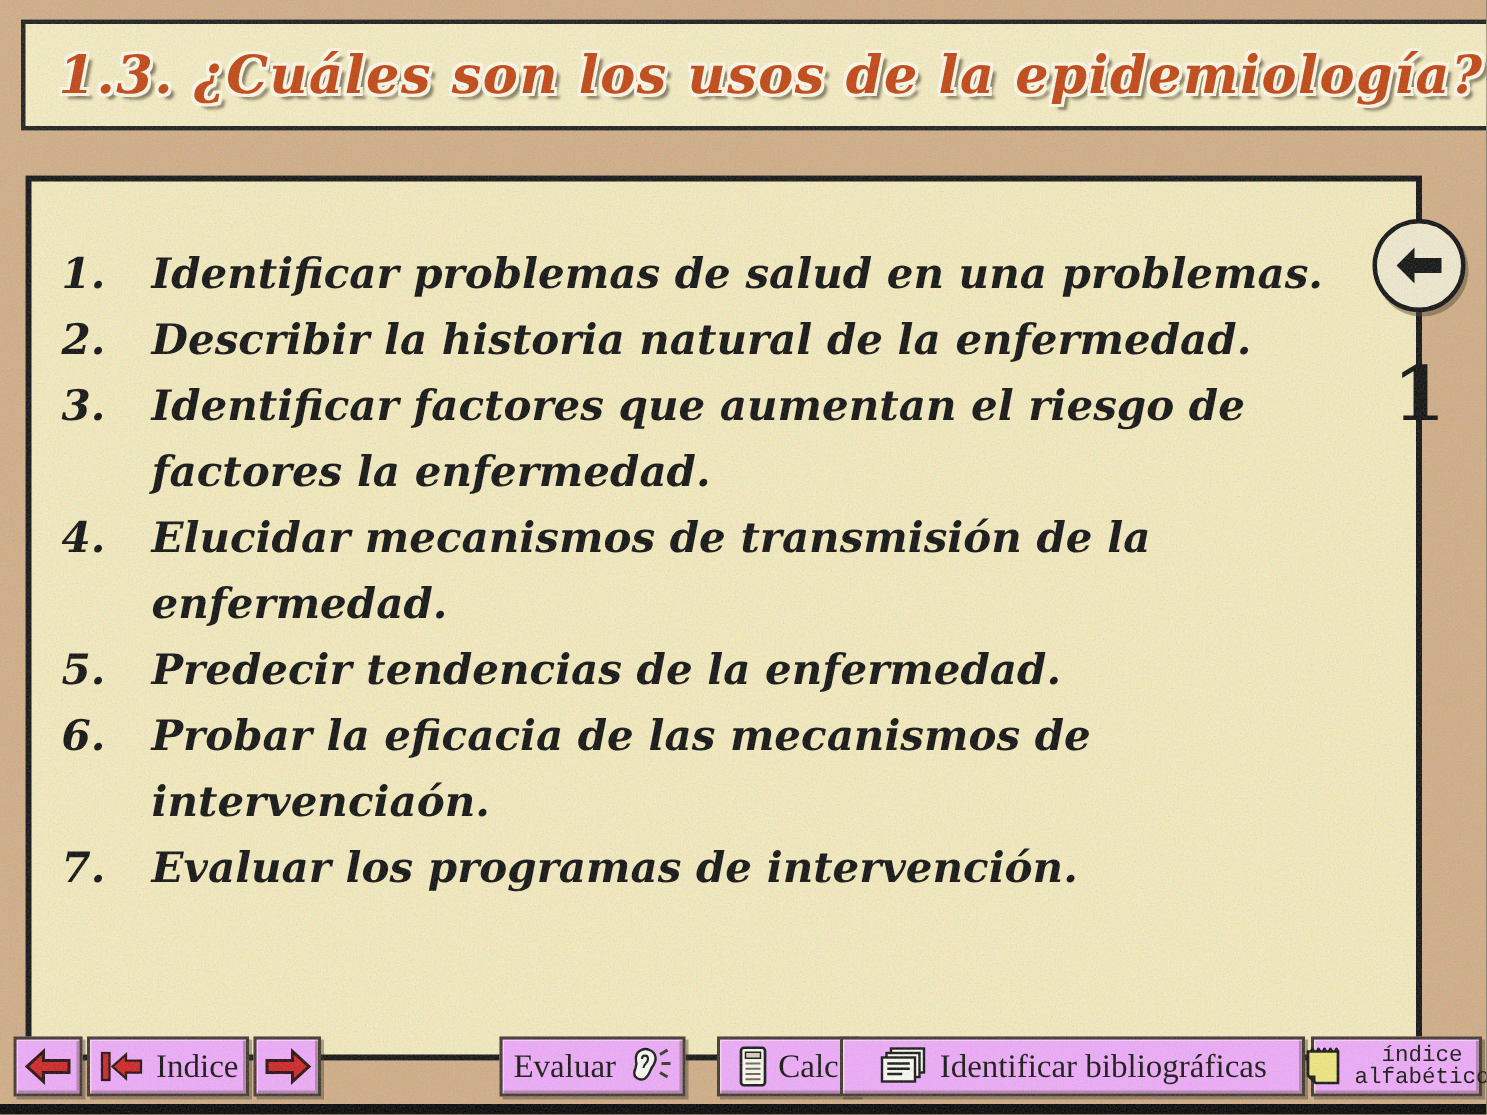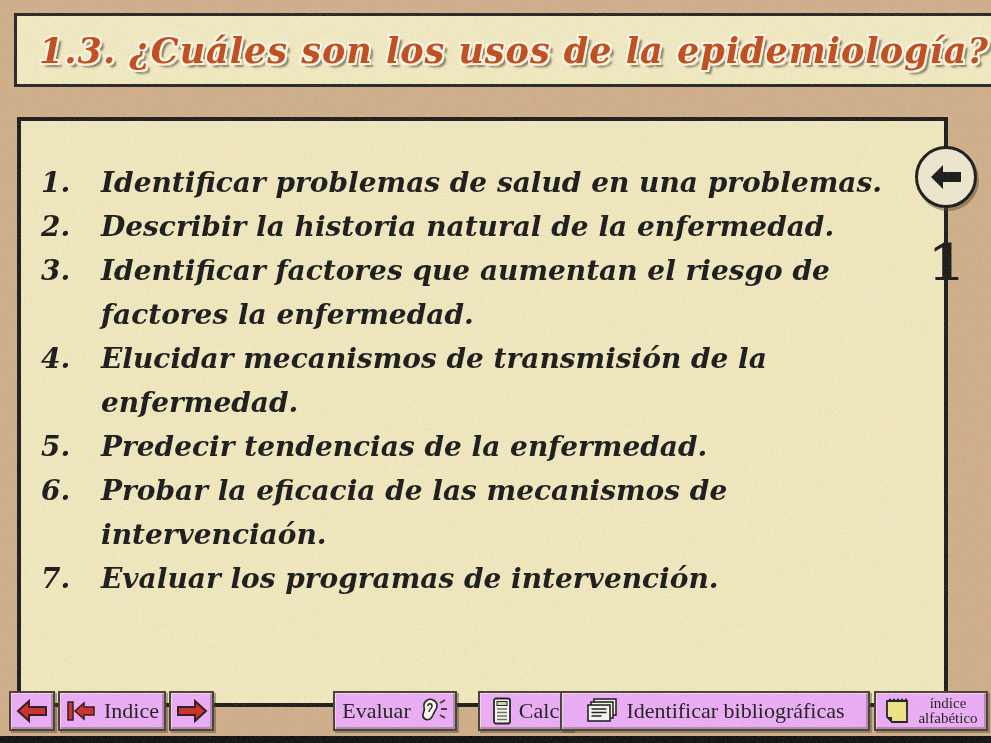--- a/index.html
+++ b/index.html
@@ -56,21 +56,21 @@
   }
   .tbtn .lbl{font-size:22px;}
   .btn-prev{left:9px;width:46px;}
   .btn-indice{left:58px;width:108px;}
   .btn-next{left:169px;width:45px;}
   .btn-sonido{left:333px;width:124px;}
   .btn-calc{left:454px;width:95px;margin-left:24px;}
   .btn-refs{left:560px;width:310px;}
   .btn-alfa{left:874px;width:114px;gap:8px;}
   .alfa-lines{display:flex;flex-direction:column;align-items:center;line-height:15px;}
-  .alfa-lines span{font-size:15px;}
+  .alfa-lines span{font-size:15px;font-family:Liberation Mono, monospace;}
   .bottom-bar{position:absolute;left:0;top:736px;width:991px;height:7px;background:#000;}
   .icon{display:inline-flex;align-items:center;justify-content:center;}
 </style>
 </head>
 <body>
 
 <div id="screen">
 
   <div class="titlebar">
     <span class="title-text">1.3.  ¿Cuáles son los usos de la epidemiología?</span>

